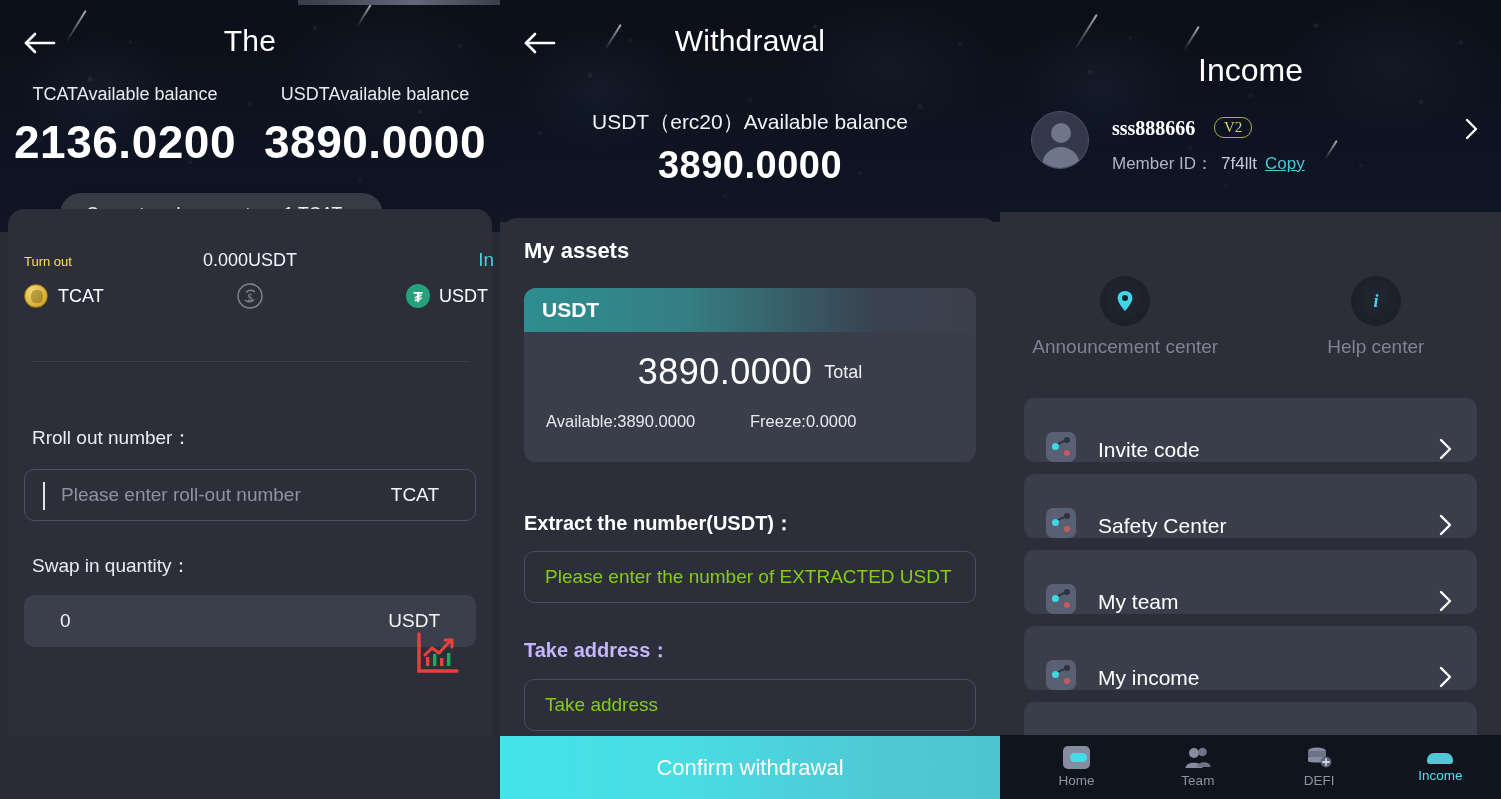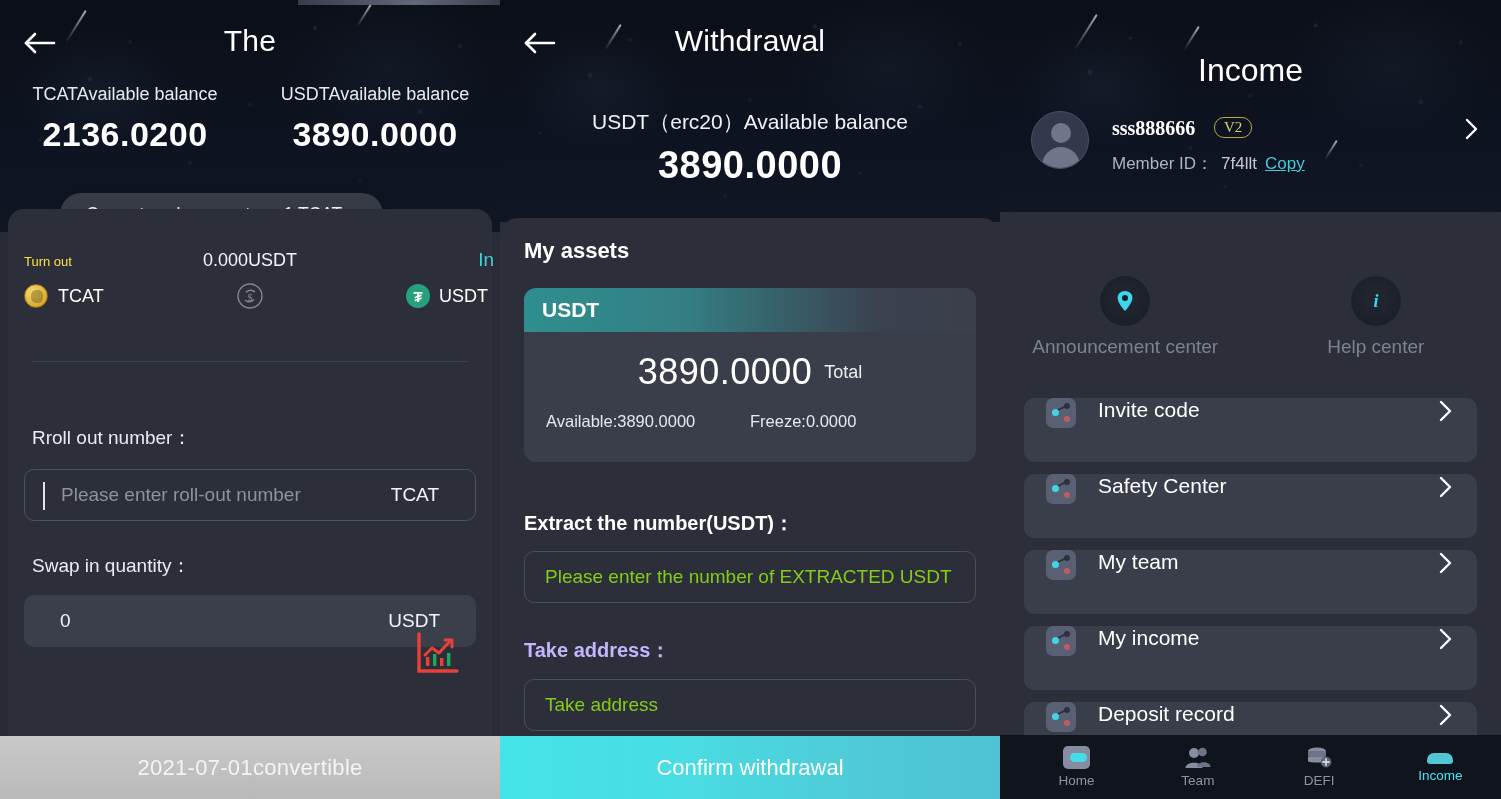--- a/index.html
+++ b/index.html
@@ -54,21 +54,21 @@
   .p1 { background: #282b35; }
   .p1-top { position: absolute; left:0; top:0; width: 500px; height: 232px; }
   .p1 .topstrip {
     position:absolute; left: 298px; top:0; width: 212px; height: 5px;
     background: linear-gradient(90deg,#3c4050,#6b7284 55%, #3a3e4c);
     opacity:.9;
   }
   .bal-row { position: absolute; top: 84px; left: 0; width: 500px; display: flex; }
   .bal-col { flex: 1; text-align: center; }
   .bal-label { color: #e8eaee; font-size: 18px; font-weight: 400; }
-  .bal-value { color: #fff; font-size: 34px; font-weight: bold; margin-top: 10px; letter-spacing: .5px; }
+  .bal-value { color: #fff; font-size: 46px; font-weight: bold; margin-top: 10px; letter-spacing: .5px; }
 
   .rate-pill {
     position: absolute; top: 193px; left: 60px;
     height: 42px; padding: 0 26px; border-radius: 22px;
     background: #373b46; display: flex; align-items: center;
     color: #eceef2; font-size: 17.5px; font-weight: 500; white-space: nowrap;
     box-shadow: 0 2px 8px rgba(0,0,0,.3);
   }
   .rate-pill .dim { color: #b6bac5; margin-left: 4px; }
 
@@ -195,21 +195,21 @@
               border-radius:18px 18px 0 0; }
   .centers { position:absolute; top:64px; left:0; width:501px; display:flex; }
   .center-col { flex:1; display:flex; flex-direction:column; align-items:center; gap:10px; }
   .cbubble { width:50px; height:50px; border-radius:50%;
              background: radial-gradient(circle at 50% 45%, #20242f 25%, #181c26 100%);
              display:flex; align-items:center; justify-content:center; }
   .ctext { color:#7e838f; font-size:19px; }
 
   .menu { position:absolute; left:24px; top:186px; width:453px; }
   .mitem { height:64px; margin-bottom:12px; border-radius:10px; background:#3a3e4a;
-           display:flex; align-items:flex-start; padding: 0 22px; }
+           display:flex; align-items:flex-end; padding: 0 22px; }
   .mi-ic { width:30px; height:30px; border-radius:7px; background:#5a6073; position:relative; margin-right:22px; }
   .mi-ic .d1 { position:absolute; left:6px; top:11px; width:7px; height:7px; border-radius:50%; background:#3fd6e6; }
   .mi-ic .d2 { position:absolute; left:18px; top:5px;  width:6px; height:6px; border-radius:50%; background:#2e3240; }
   .mi-ic .d3 { position:absolute; left:18px; top:18px; width:6px; height:6px; border-radius:50%; background:#c25a62; }
   .mi-ic .ln { position:absolute; left:11px; top:9px; width:10px; height:1.6px; background:#2e3240; transform:rotate(-26deg); }
   .mi-label { flex:1; color:#fff; font-size:21px; }
 
   .tabbar { position:absolute; left:0; bottom:0; width:501px; height:64px; background:#10141d;
             display:flex;padding-left:16px; }
   .tab { flex:1; display:flex; flex-direction:column; align-items:center; justify-content:center; gap:4px; }
@@ -309,23 +309,20 @@
           <path d="M11 25 L18 18 L25 23 L37 10" stroke="#e8403a" stroke-width="3" fill="none" stroke-linecap="round" stroke-linejoin="round"></path>
           <path d="M31 10 H38 V17" stroke="#e8403a" stroke-width="3" fill="none" stroke-linecap="round" stroke-linejoin="round"></path>
           <rect x="12" y="27" width="3.4" height="9" fill="#e8403a"></rect>
           <rect x="19" y="24" width="3.4" height="12" fill="#1ea85a"></rect>
           <rect x="26" y="28" width="3.4" height="8" fill="#e8403a"></rect>
           <rect x="33" y="23" width="3.4" height="13" fill="#1ea85a"></rect>
         </svg>
       </div>
     </div>
 
-    <div class="p1-bottom">
-      <span>2021-07-01convertible</span>
-    </div>
   </div>
 
   <div class="panel p2">
     <div class="p2-top starsky">
       <div class="comet" style="left:120px; top:24px; height:30px;"></div>
     </div>
 
     <div class="nav">
       <div class="back">
         <svg width="36" height="30" viewBox="0 0 36 30">

